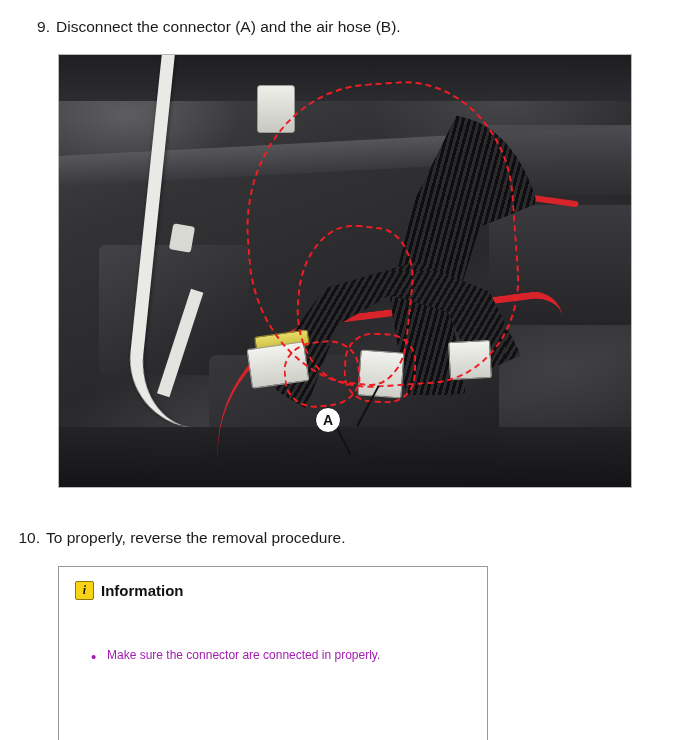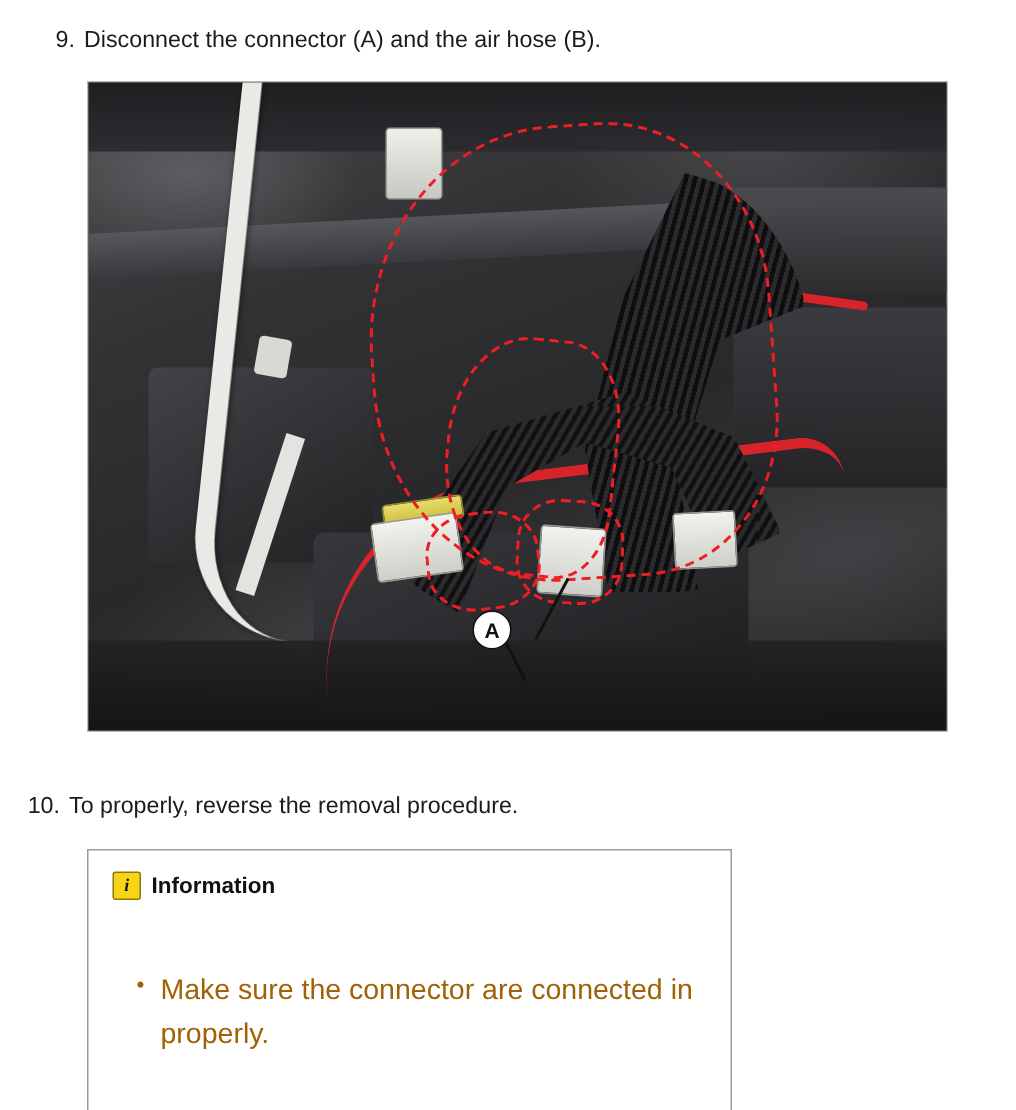--- a/index.html
+++ b/index.html
@@ -258,23 +258,23 @@
     font-weight: bold;
     color: #111;
   }
   .info-list {
     margin: 46px 0 0 0;
     padding: 0 0 0 48px;
     list-style: none;
   }
   .info-list li {
     position: relative;
-    font-size: 19px;
+    font-size: 12px;
     line-height: 1.55;
-    color: #a16207;
+    color: #a21caf;
   }
   .info-list li::before {
     content: "\2022";
     position: absolute;
     left: -16px;
     top: -1px;
     font-size: 15px;
   }
 </style>
 </head>

